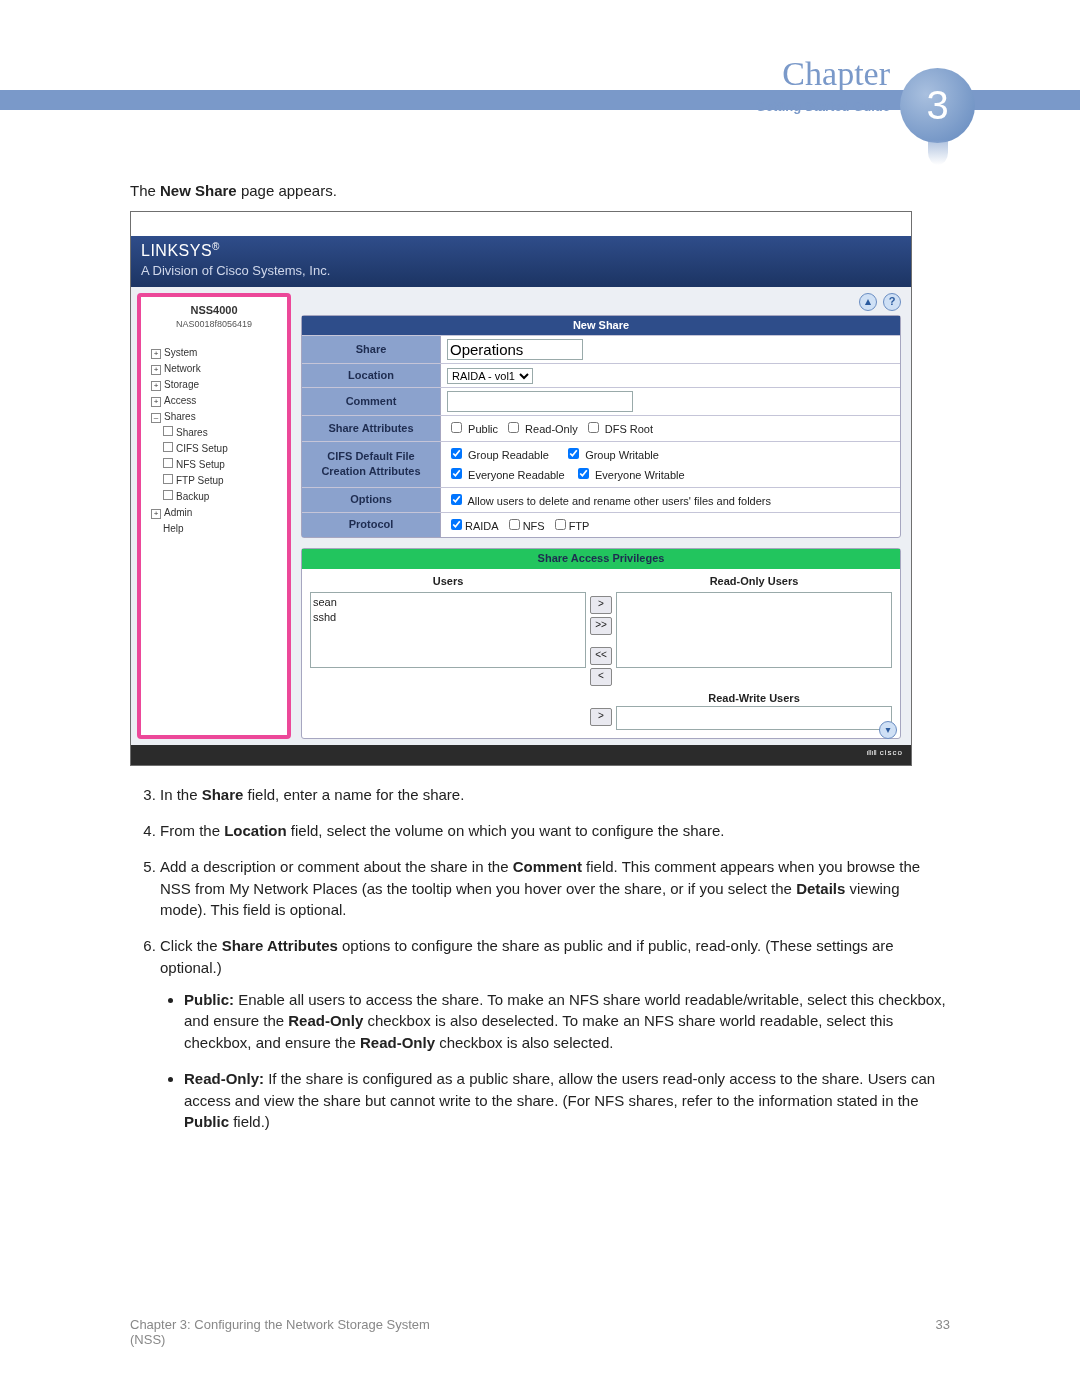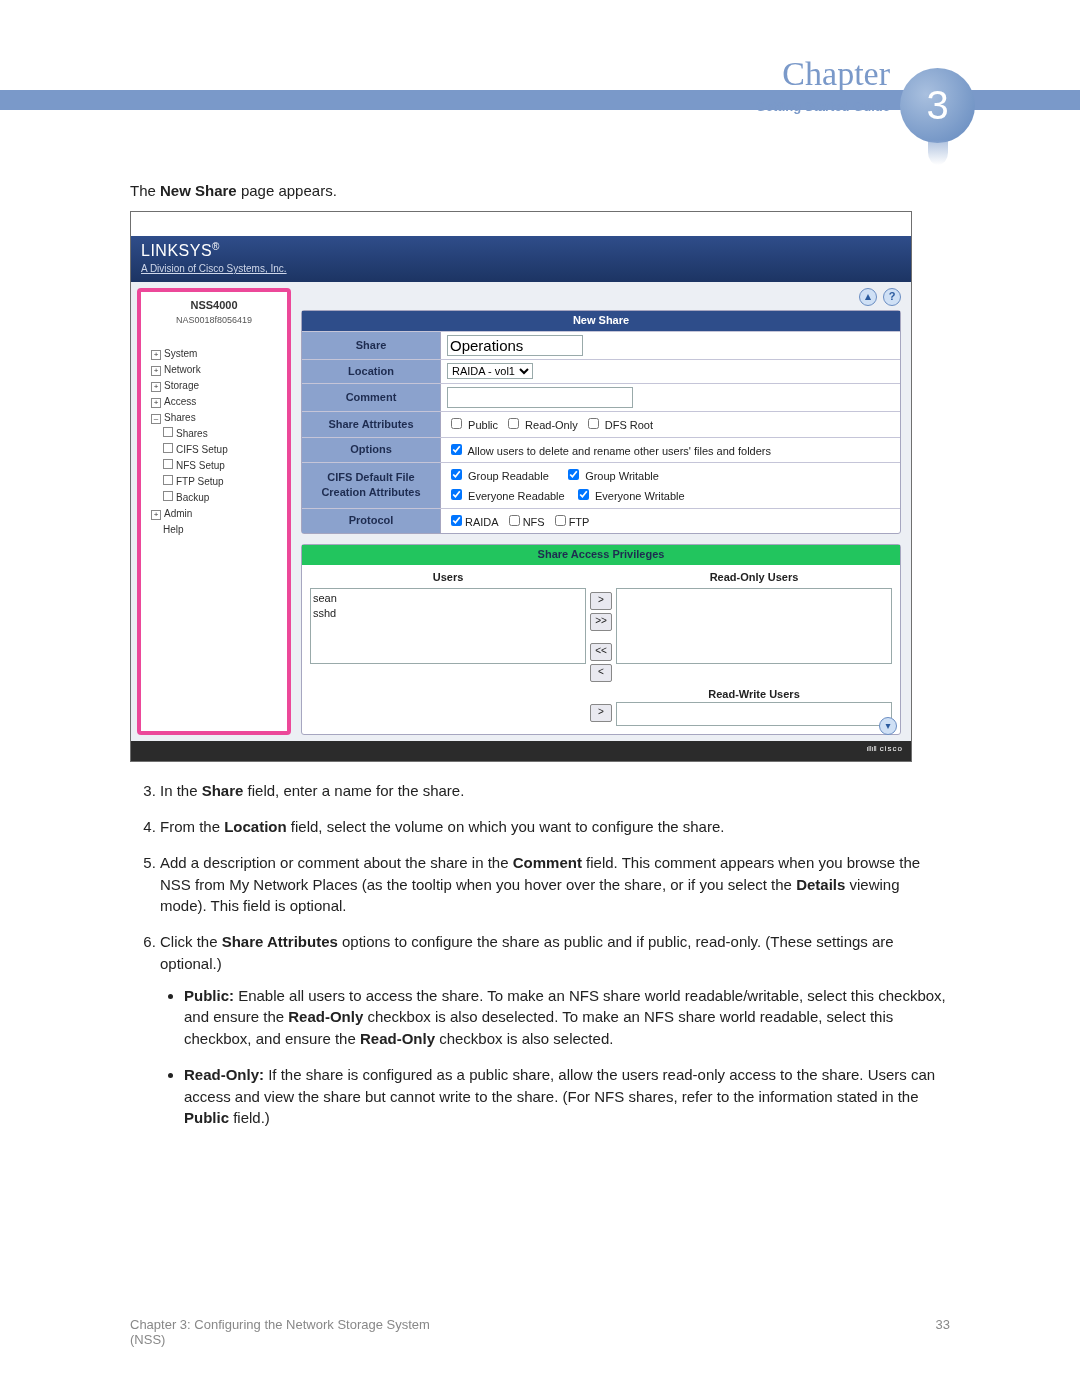--- a/index.html
+++ b/index.html
@@ -90,39 +90,39 @@
     margin-bottom: 18px;
     font-size: 11px;
   }
   .shot-header {
     background: linear-gradient(#2f4d8a, #1c3463);
     color: #fff;
     padding: 4px 10px 6px 10px;
     margin-top: 24px;
   }
   .shot-header .brand { font-family: Arial Black, Arial; font-size: 16px; letter-spacing: 0.5px; }
-  .shot-header .tag { font-size: 10px; color: #cfd7ea; text-decoration: underline; }
+  .shot-header .tag { font-size: 13px; color: #cfd7ea; }
   .shot-body {
     background: #eceff4;
     display: flex;
     position: relative;
     min-height: 360px;
   }
   .left-nav {
     background: #fff;
     border: 4px solid #ec4899;
     border-radius: 4px;
     margin: 6px;
     padding: 6px 8px;
     width: 130px;
     font-size: 10px;
     color: #333;
   }
   .left-nav .dev-name { text-align:center; font-weight:bold; font-size:11px; }
-  .left-nav .dev-sub { text-align:center; font-size:9px; color:#555; margin-bottom:20px;}
+  .left-nav .dev-sub { text-align:center; font-size:9px; color:#555; margin-bottom:14px;}
   .nav-item { padding: 1px 0 1px 2px; }
   .nav-sub { padding-left: 14px; }
   .tree-box { display:inline-block; width:8px; height:8px; border:1px solid #888; font-size:8px; line-height:8px; text-align:center; margin-right:3px; }
 
   .main-panel { flex: 1; padding: 6px 10px 6px 4px; position: relative; }
   .help-row { text-align: right; margin-bottom: 4px; }
   .help-icon, .up-icon {
     display: inline-block;
     width: 16px; height: 16px; border-radius: 50%;
     background: #cfe0f5; border:1px solid #6a8dc2;
@@ -228,38 +228,38 @@
             </div>
             <div class="form-row">
               <div class="form-label-cell">Share Attributes</div>
               <div class="form-val-cell">
                 <label><input type="checkbox" class="chk" style=""> <span>Public</span></label>
                 <label><input type="checkbox" class="chk" style=""> <span>Read-Only</span></label>
                 <label><input type="checkbox" class="chk" style=""> <span>DFS Root</span></label>
               </div>
             </div>
             <div class="form-row">
-              <div class="form-label-cell">Options</div>
-              <div class="form-val-cell">
-                <label><input type="checkbox" class="chk" checked="" style=""> <span>Allow users to delete and rename other users' files and folders</span></label>
-              </div>
-            </div>
-            <div class="form-row">
               <div class="form-label-cell">CIFS Default File Creation Attributes</div>
               <div class="form-val-cell" style="flex-direction:column; align-items:flex-start;">
                 <div>
                   <label><input type="checkbox" class="chk" checked="" style=""> <span>Group Readable</span></label>
                   &nbsp;&nbsp;&nbsp;
                   <label><input type="checkbox" class="chk" checked="" style=""> <span>Group Writable</span></label>
                 </div>
                 <div>
                   <label><input type="checkbox" class="chk" checked="" style=""> <span>Everyone Readable</span></label>
                   &nbsp;
                   <label><input type="checkbox" class="chk" checked="" style=""> <span>Everyone Writable</span></label>
                 </div>
+              </div>
+            </div>
+            <div class="form-row">
+              <div class="form-label-cell">Options</div>
+              <div class="form-val-cell">
+                <label><input type="checkbox" class="chk" checked="" style=""> <span>Allow users to delete and rename other users' files and folders</span></label>
               </div>
             </div>
             <div class="form-row">
               <div class="form-label-cell">Protocol</div>
               <div class="form-val-cell">
                 <label><input type="checkbox" class="chk" checked="" style=""><span>RAIDA</span></label>
                 <label><input type="checkbox" class="chk" style=""><span>NFS</span></label>
                 <label><input type="checkbox" class="chk" style=""><span>FTP</span></label>
               </div>
             </div>

